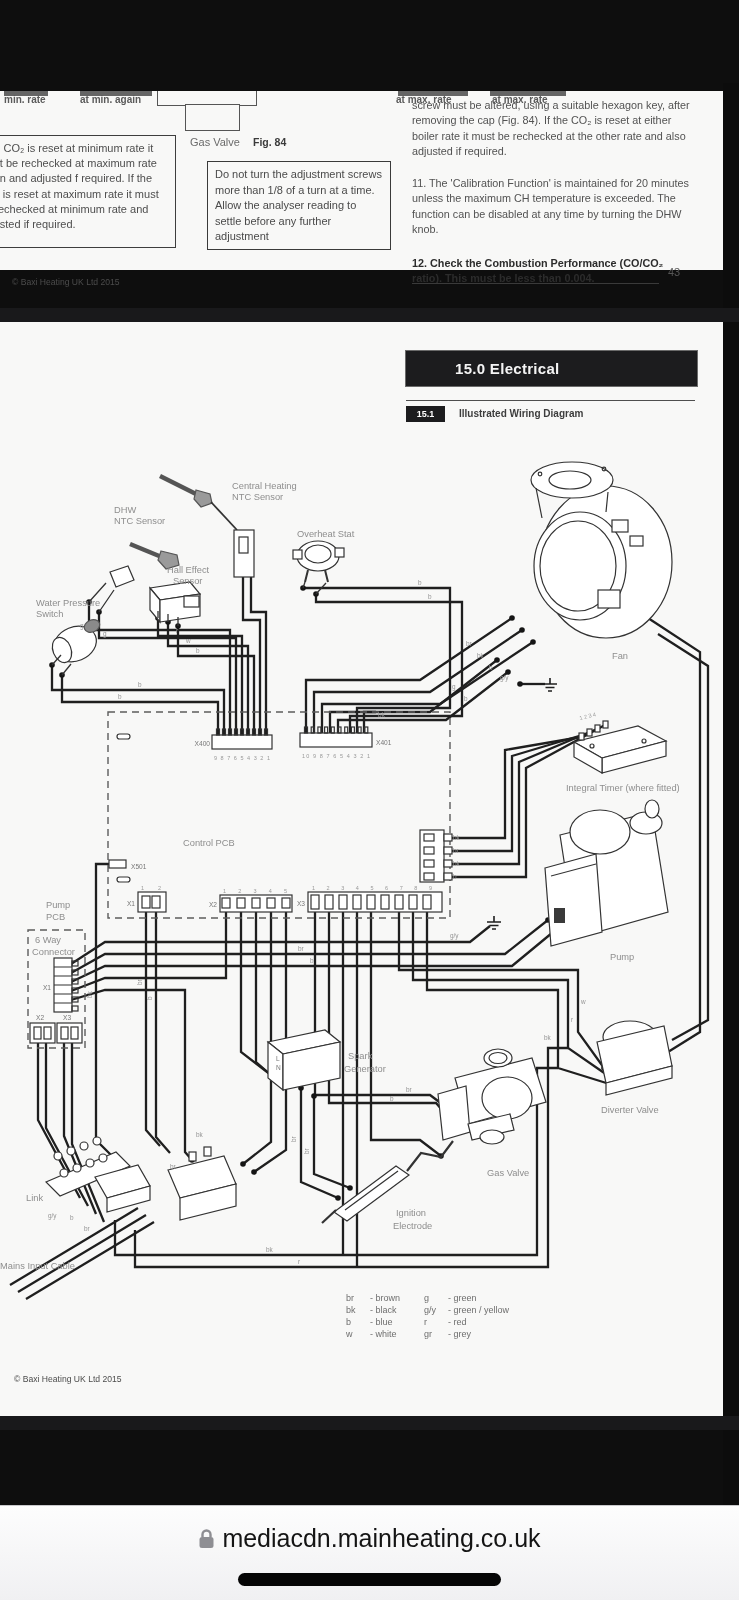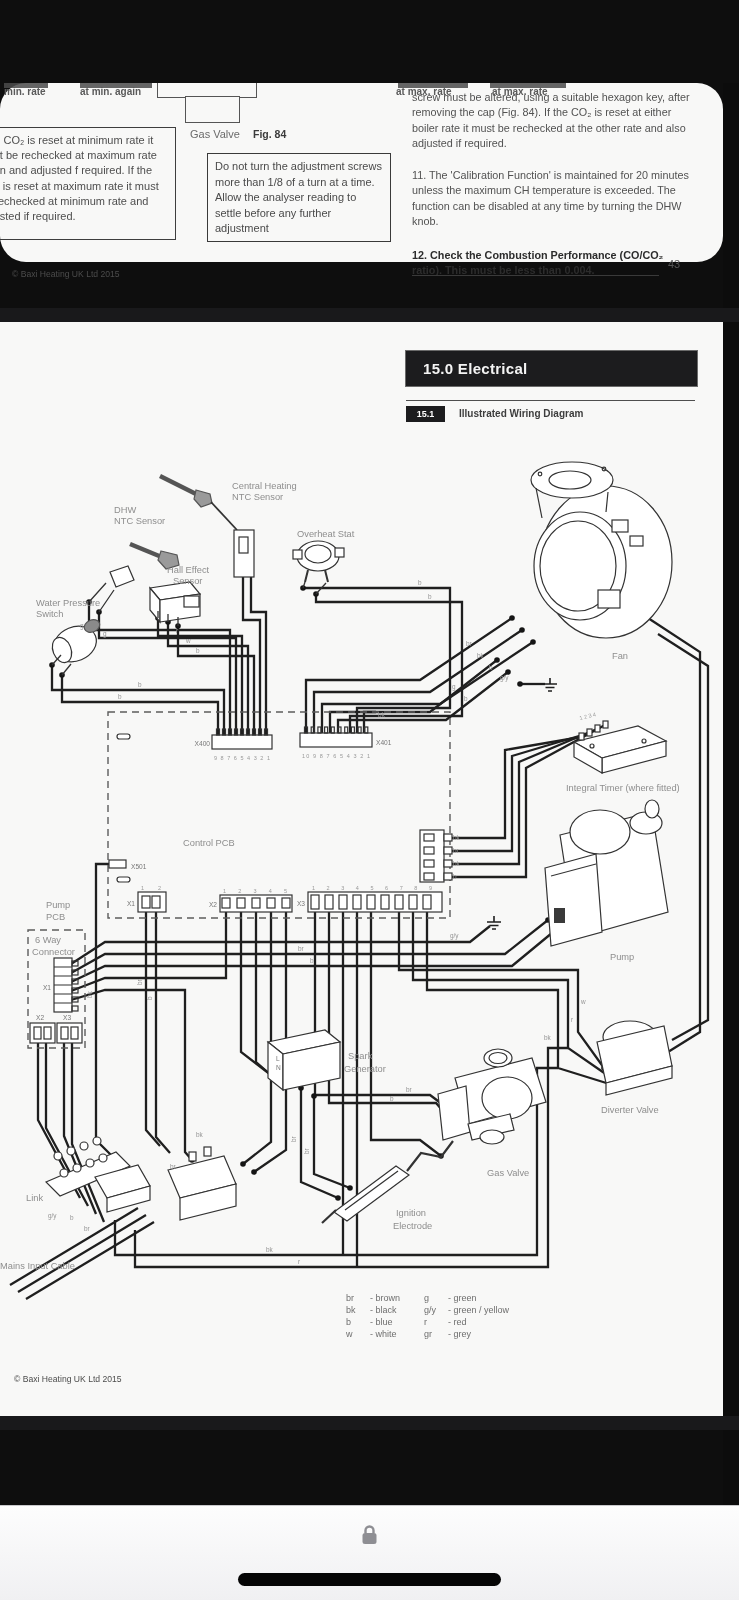--- a/index.html
+++ b/index.html
@@ -13,38 +13,38 @@
   .sig i.dim{background:#7e7e80;}
   .batt{position:relative;width:30px;height:15px;border:1.6px solid #8f8f91;border-radius:4.5px;margin-bottom:0px;}
   .batt .fill{position:absolute;left:2px;top:2px;bottom:2px;width:7px;background:#fff;border-radius:1.5px;}
   .batt .cap{position:absolute;right:-5px;top:4px;width:3px;height:6px;background:#8f8f91;border-radius:0 2px 2px 0;}
   
   .doc{position:absolute;left:0;top:83px;width:739px;height:1422px;background:#0e0e0e;}
   .edge{position:absolute;left:723px;top:0;width:16px;height:1422px;background:#0c0c0c;}
   .page{position:absolute;left:0;width:723px;background:#f8f8f7;}
   .sep{position:absolute;left:0;width:739px;height:14px;background:#19191b;}
   
-  .p43{top:0;height:179px;color:#4b4b4b;border-radius:26px;}
+  .p43{top:8px;height:179px;color:#4b4b4b;}
   .frag{position:absolute;top:3px;font-size:10px;font-weight:700;color:#5a5a5a;white-space:nowrap;}
   .smudge{position:absolute;top:0;height:5px;background:#4b4b4b;opacity:.85;}
   .gv-fig1{position:absolute;left:157px;top:0;width:98px;height:14px;border:1.6px solid #555;border-top:none;background:#f8f8f7;}
   .gv-fig2{position:absolute;left:185px;top:13px;width:53px;height:25px;border:1.6px solid #555;background:#f8f8f7;}
   .lbox{position:absolute;left:-30px;top:44px;width:206px;height:113px;border:1.6px solid #3e3e3e;padding:5px 6px 0 8px;font-size:11px;line-height:15.2px;color:#4e4e4e;box-sizing:border-box;}
   .gv-cap{position:absolute;left:190px;top:45px;font-size:11px;color:#6b6b6b;}
   .fig-cap{position:absolute;left:253px;top:45px;font-size:10.5px;font-weight:700;color:#3b3b3b;}
   .wbox{position:absolute;left:207px;top:70px;width:184px;height:89px;border:1.6px solid #3a3a3a;padding:5px 6px 0 7px;font-size:11px;line-height:15.6px;color:#4a4a4a;box-sizing:border-box;}
   .rcol{position:absolute;left:412px;top:7px;width:286px;font-size:10.8px;line-height:15.4px;color:#525252;}
   .rcol .pr2{position:absolute;top:78px;left:0;width:286px;}
   .rcol .pr3{position:absolute;top:158px;left:0;width:280px;font-weight:700;color:#2c2c2c;}
   .underline43{position:absolute;left:412px;top:192px;width:247px;border-top:1.4px solid #3a3a3a;}
   .pgnum{position:absolute;left:668px;top:175px;font-size:11px;color:#555;}
   .copy43{position:absolute;left:12px;top:186px;font-size:8.6px;color:#4c4c4c;}
   
   .p44{top:239px;height:1094px;}
-  .sec-box{position:absolute;left:405px;top:28px;width:293px;height:37px;background:#1c1c1e;border:1px solid #6a6a6a;box-sizing:border-box;}
+  .sec-box{position:absolute;left:405px;top:28px;width:293px;height:37px;background:#1c1c1e;border:1px solid #6a6a6a;box-sizing:border-box;padding-left:32px;}
   .sec-box span{display:block;color:#f4f4f4;font-size:15px;font-weight:700;padding:9px 0 0 17px;letter-spacing:.3px;}
   .sec-hr{position:absolute;left:406px;top:78px;width:289px;border-top:1.5px solid #4e4e4e;}
   .sub-badge{position:absolute;left:406px;top:84px;width:39px;height:16px;background:#1c1c1e;color:#fff;font-size:9px;font-weight:700;text-align:center;line-height:16px;}
   .sub-title{position:absolute;left:459px;top:86px;font-size:10px;font-weight:700;color:#3d3d3d;}
   .copy44{position:absolute;left:14px;top:1052px;font-size:8.6px;color:#4c4c4c;}
   .diagram{position:absolute;left:0;top:118px;}
   
   .p45{top:1347px;height:75px;}
   .sec-box2{position:absolute;left:414px;top:30px;width:287px;height:37px;background:#1c1c1e;border:1px solid #6a6a6a;box-sizing:border-box;}
   .sec-box2 span{display:block;color:#f4f4f4;font-size:13.5px;font-weight:700;padding:10px 0 0 15px;}
@@ -552,17 +552,18 @@
     <div class="sep" style="top:1333px"></div>
 
   </div>
 
   <div class="safari">
     <div class="urlrow">
       <svg width="17" height="22" viewBox="0 0 17 22">
         <rect x="1.5" y="9" width="14" height="11" rx="2.5" fill="#8e8e93"></rect>
         <path d="M4.5 9 V6.5 a4 4 0 0 1 8 0 V9" fill="none" stroke="#8e8e93" stroke-width="2.4"></path>
       </svg>
+      <span class="url">mediacdn.mainheating.co.uk</span>
     </div>
     <div class="home-pill"></div>
   </div>
 
 </div>
 
 </body></html>

